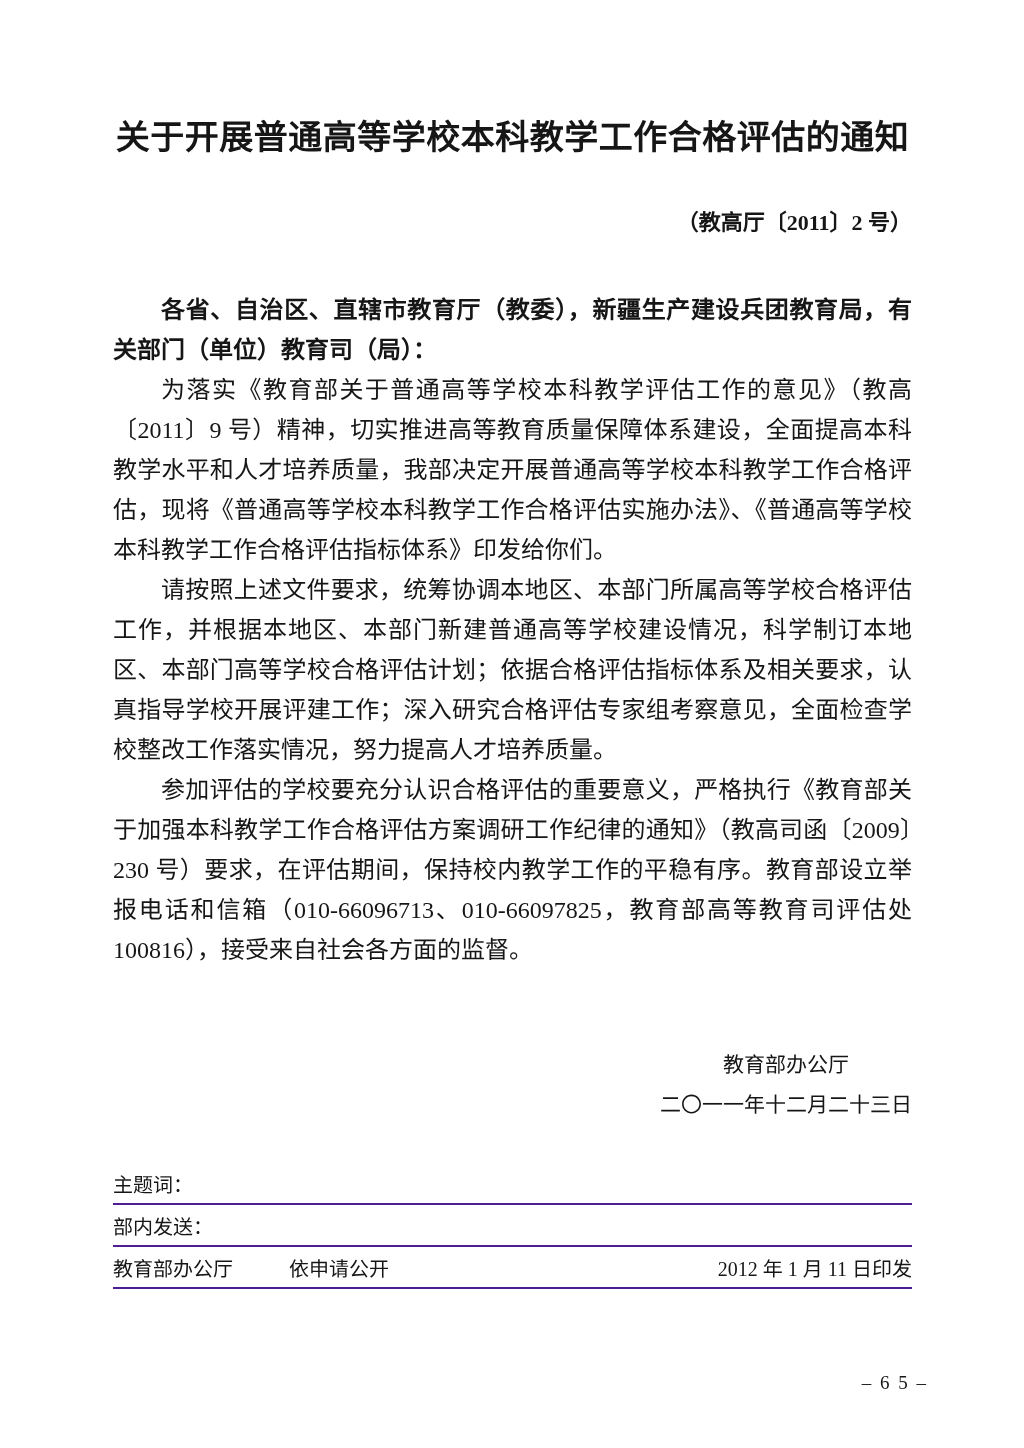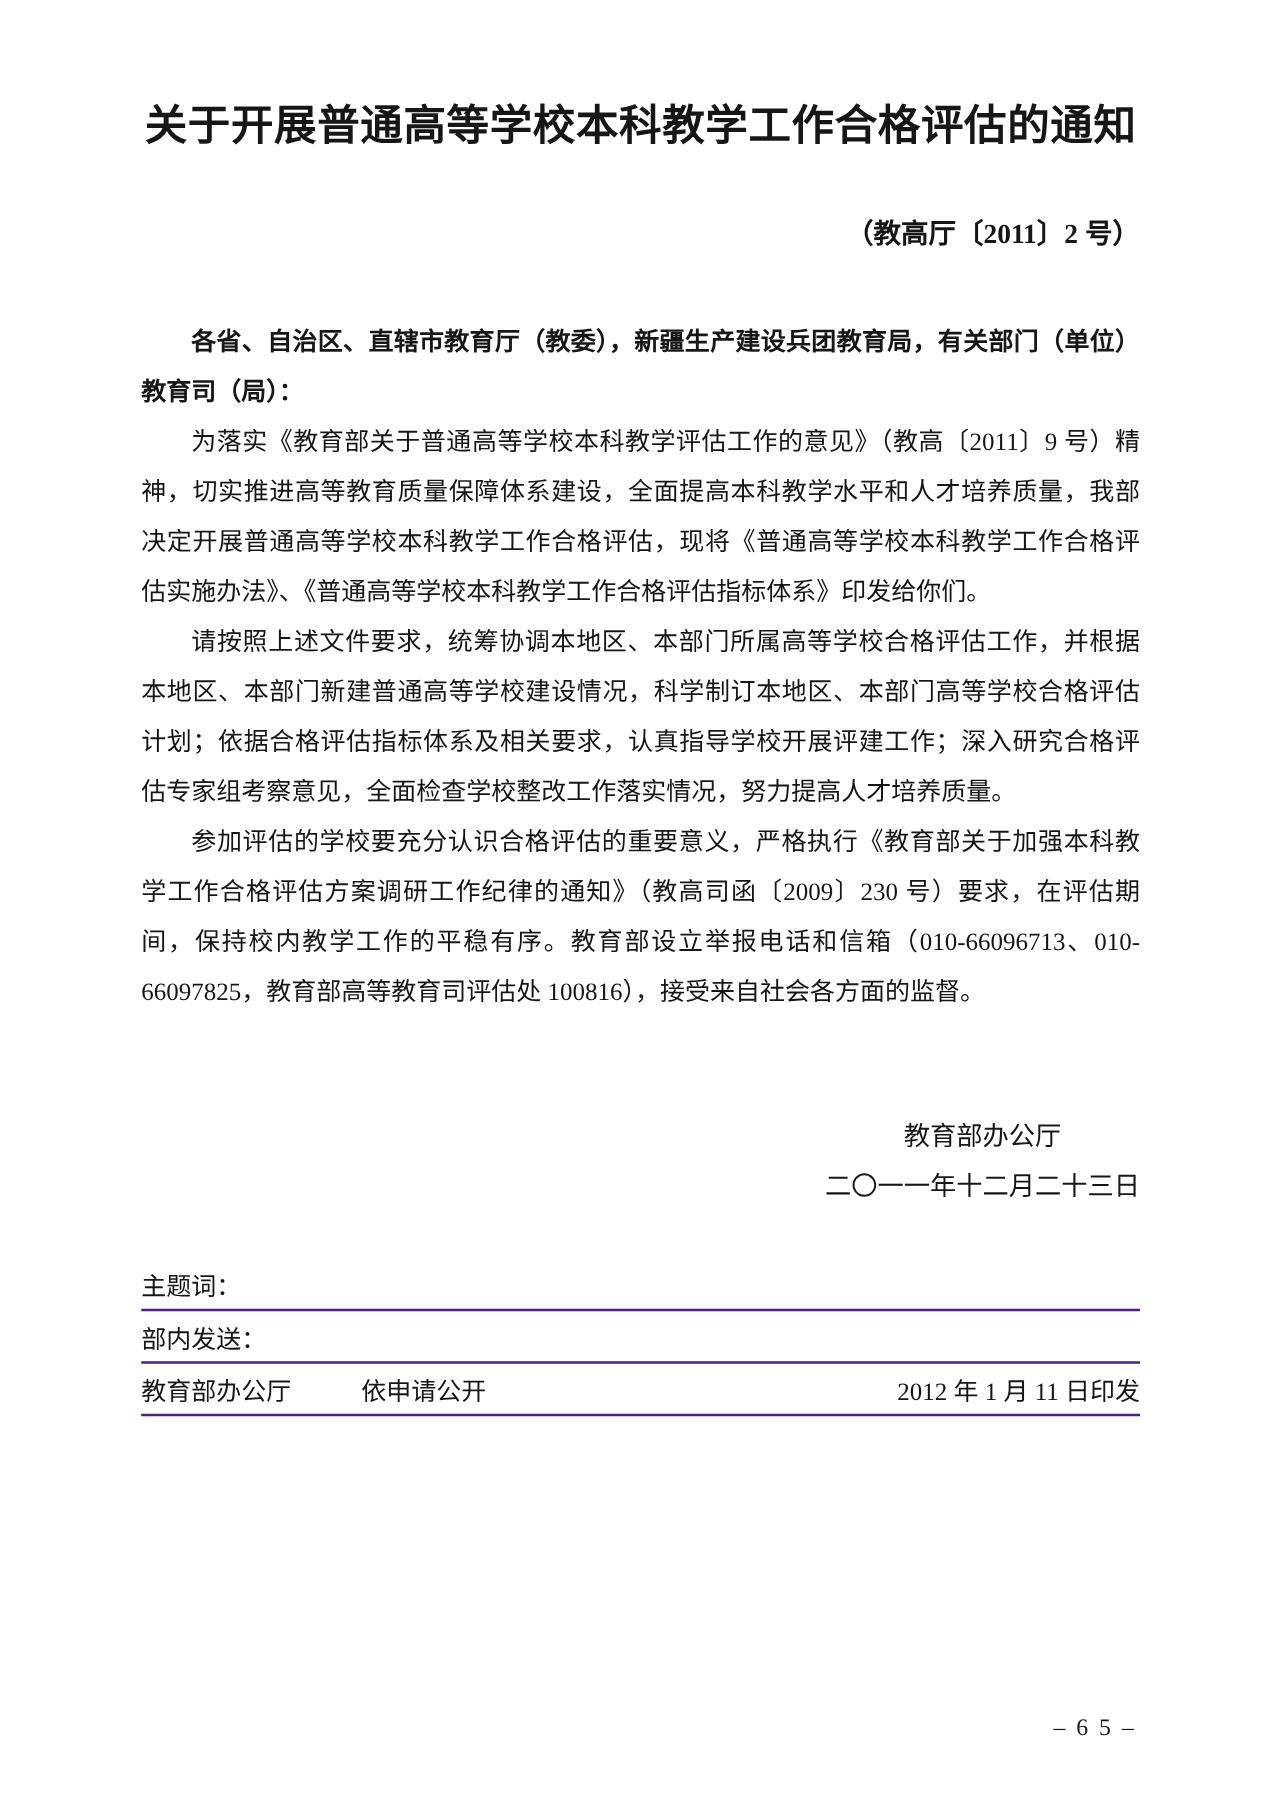--- a/index.html
+++ b/index.html
@@ -14,38 +14,38 @@
     margin: 0 auto;
     background: #ffffff;
     color: #161616;
     font-family: "Liberation Serif", "DejaVu Serif", serif;
     overflow: hidden;
   }
   .content {
     padding: 0 112px 0 113px;
   }
   .doc-title {
-    padding-top: 80px;
+    padding-top: 116px;
     text-align: center;
     font-family: "Liberation Sans", "DejaVu Sans", sans-serif;
     font-weight: bold;
     font-size: 34px;
     line-height: 42px;
     letter-spacing: 0.5px;
   }
   .doc-number {
     margin-top: 50px;
     text-align: right;
     font-weight: bold;
     font-size: 22px;
     line-height: 30px;
   }
   .body-text {
     margin-top: 52px;
-    font-size: 20px;
+    font-size: 24px;
     line-height: 40px;
     text-align: justify;
   }
   .salutation {
     margin: 0;
     font-weight: bold;
     text-indent: 2em;
   }
   p.para {
     margin: 0;
@@ -89,21 +89,21 @@
   }
   .colophon-disclosure {
     margin-left: 56px;
   }
   .colophon-date {
     margin-left: auto;
   }
   .page-number {
     position: absolute;
     top: 1372px;
-    right: 115px;
+    right: 96px;
     font-size: 19px;
     letter-spacing: 2px;
   }
 </style>
 </head>
 <body>
 
 <div class="page">
   <div class="content">
 

